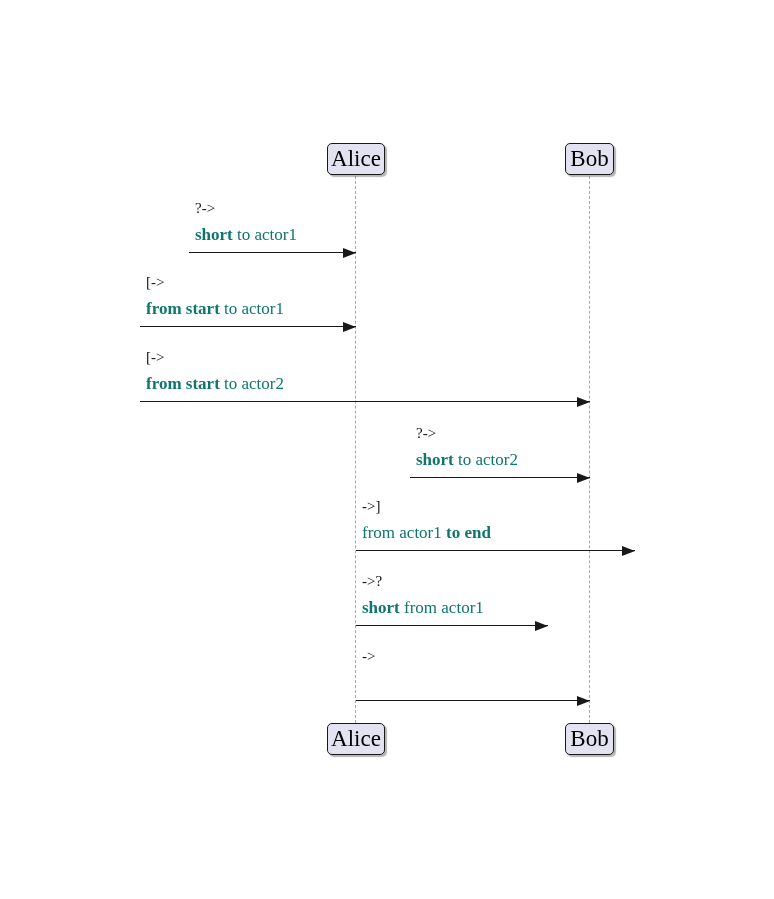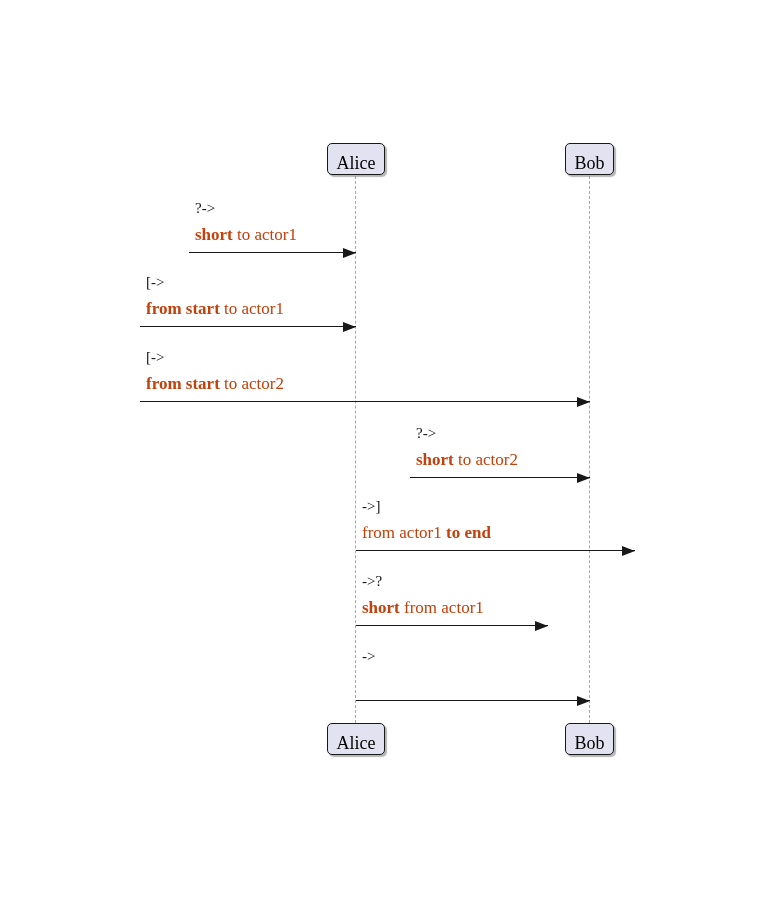--- a/index.html
+++ b/index.html
@@ -11,44 +11,44 @@
     font-family: "Liberation Serif", serif;
     overflow: hidden;
   }
   .actor-box {
     position: absolute;
     box-sizing: border-box;
     background: var(--actor_fill, #E2E2F0);
     border: 1.5px solid var(--actor_border, #181818);
     border-radius: 5px;
     display: flex;
-    align-items: flex-end;
+    align-items: center;
     justify-content: center;
-    font-size: 18px;
+    font-size: 23px;
     color: #000;
     box-shadow: 2px 2px 1px rgba(110,110,110,0.5);
   }
   .lifeline {
     position: absolute;
     width: 0;
     border-left: 1px dashed var(--lifeline, #A8A8A8);
   }
   .message { position: absolute; }
   .msg-op {
     position: absolute;
     left: 6px; top: 0;
     font-size: 15px;
     color: #111;
     white-space: pre;
   }
   .msg-label {
     position: absolute;
     left: 6px; top: 25px;
     font-size: 17px;
-    color: #c2410c;
+    color: #0f766e;
     white-space: pre;
   }
   .msg-label .bold { font-weight: bold; }
   .msg-line {
     position: absolute;
     left: 0; right: 0; top: 52px;
     height: 0;
     border-top: 1.3px solid var(--message_line, #181818);
   }
   .msg-arrowhead {

